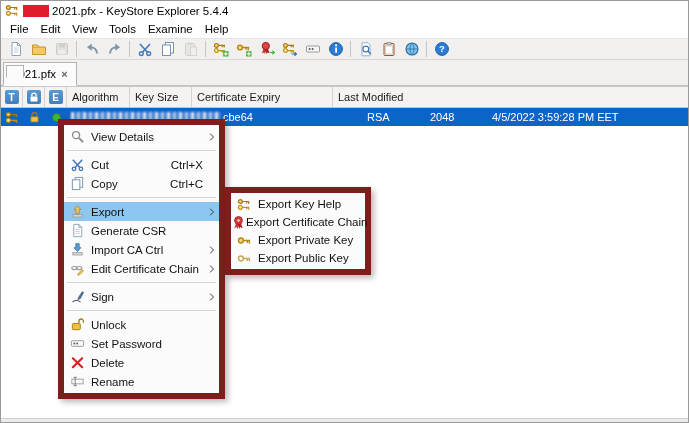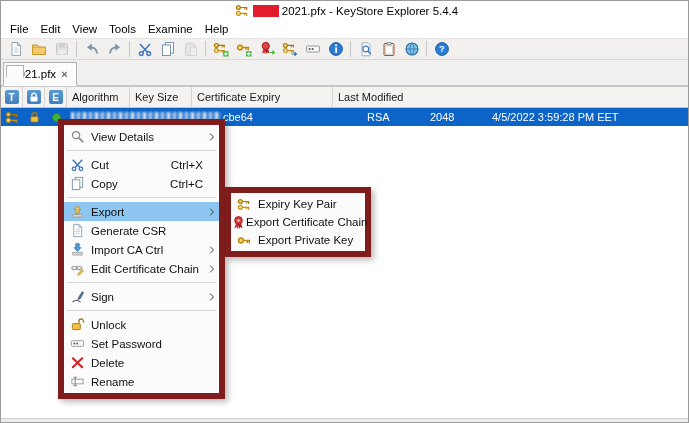--- a/index.html
+++ b/index.html
@@ -1,19 +1,19 @@
 <!DOCTYPE html>
 <html style="--selection_blue: #0d64c8; --menu_highlight: #8dc6f0; --redaction_red: #e11d2b; --header_icon_blue: #3f7fbe; --status_green: #3db53d; --gold: #f0c040; --ribbon_red: #d93a3a;"><head>
 <meta charset="utf-8">
 <style>
   * { margin:0; padding:0; box-sizing:border-box; }
   html,body { width:689px; height:423px; background:#fff; font-family:"Liberation Sans",sans-serif; }
   .window { position:relative; width:689px; height:423px; background:#fff; border:1px solid #9a9a9a; overflow:hidden; }
 
-  .titlebar { position:absolute; left:0; top:0; width:100%; height:19px; background:#fff; display:flex; align-items:center; padding-left:4px; font-size:11.5px; color:#000; gap:3px;justify-content:center; }
+  .titlebar { position:absolute; left:0; top:0; width:100%; height:19px; background:#fff; display:flex; align-items:center; padding-left:4px; font-size:11.5px; color:#000; gap:3px; }
   .redact { display:inline-block; background:var(--redaction_red,#e11d2b); }
   .redact.title { width:26px; height:12px; }
   .redact.tab { width:11px; height:13px; }
 
   .menubar { position:absolute; left:0; top:19px; width:100%; height:18px; background:#fff; display:flex; align-items:center; padding-left:3px; font-size:11.5px; }
   .menubar .mitem { padding:1px 6px; cursor:default; }
 
   .toolbar { position:absolute; left:0; top:37px; width:100%; height:22px; background:#f1f0ef; border-top:1px solid #e6e5e4; border-bottom:1px solid #d8d7d6; display:flex; align-items:center; padding-left:3px; }
   .tbtn { width:23px; height:20px; display:flex; align-items:center; justify-content:center; border-radius:2px; }
   .tbtn svg { width:16px; height:16px; }
@@ -450,21 +450,21 @@
             <g fill="none" stroke="#a8780a" stroke-width="1.3">
               <circle cx="3.6" cy="4.8" r="2.1" fill="#f7d774"></circle>
               <path d="M5.7 4.8H13M10.4 4.8v2M12.5 4.8v2.6"></path>
             </g>
             <g fill="none" stroke="#c49016" stroke-width="1.3">
               <circle cx="3.6" cy="11" r="2.1" fill="#ffe9a0"></circle>
               <path d="M5.7 11H13M10.4 11v2M12.5 11v2.6"></path>
             </g>
           </svg>
         </span>
-      <span class="lbl">Expiry Key Pair</span>
+      <span class="lbl">Export Key Help</span>
     </div>
     <div class="mi">
       <span class="ico">
           <svg viewBox="0 0 16 16">
             <path d="M5.5 8.5l-2 5.5 2.6-1.1 1 2 1.6-5" fill="#c33"></path>
             <path d="M10.5 8.5l2 5.5-2.6-1.1-1 2-1.6-5" fill="#a22"></path>
             <circle cx="8" cy="5.8" r="4.1" fill="#e04343" stroke="#9d1c1c"></circle>
             <circle cx="8" cy="5.8" r="1.9" fill="#f2c7c7" stroke="#9d1c1c" stroke-width=".7"></circle>
           </svg>
         </span>
@@ -474,16 +474,27 @@
       <span class="ico">
           <svg viewBox="0 0 16 16">
             <g fill="none" stroke="#b8860b" stroke-width="1.5">
               <circle cx="4.2" cy="8" r="2.6" fill="#f7d774"></circle>
               <path d="M6.8 8H14M11 8v2.6M13.2 8v3.2"></path>
             </g>
           </svg>
         </span>
       <span class="lbl">Export Private Key</span>
     </div>
+    <div class="mi">
+      <span class="ico">
+          <svg viewBox="0 0 16 16">
+            <g fill="none" stroke="#c9a85c" stroke-width="1.5">
+              <circle cx="4.2" cy="8" r="2.6" fill="#fffbe8"></circle>
+              <path d="M6.8 8H14M11 8v2.6M13.2 8v3.2"></path>
+            </g>
+          </svg>
+        </span>
+      <span class="lbl">Export Public Key</span>
+    </div>
   </div>
 
   <div class="bottom-strip"></div>
 </div>
 
 </body></html>

